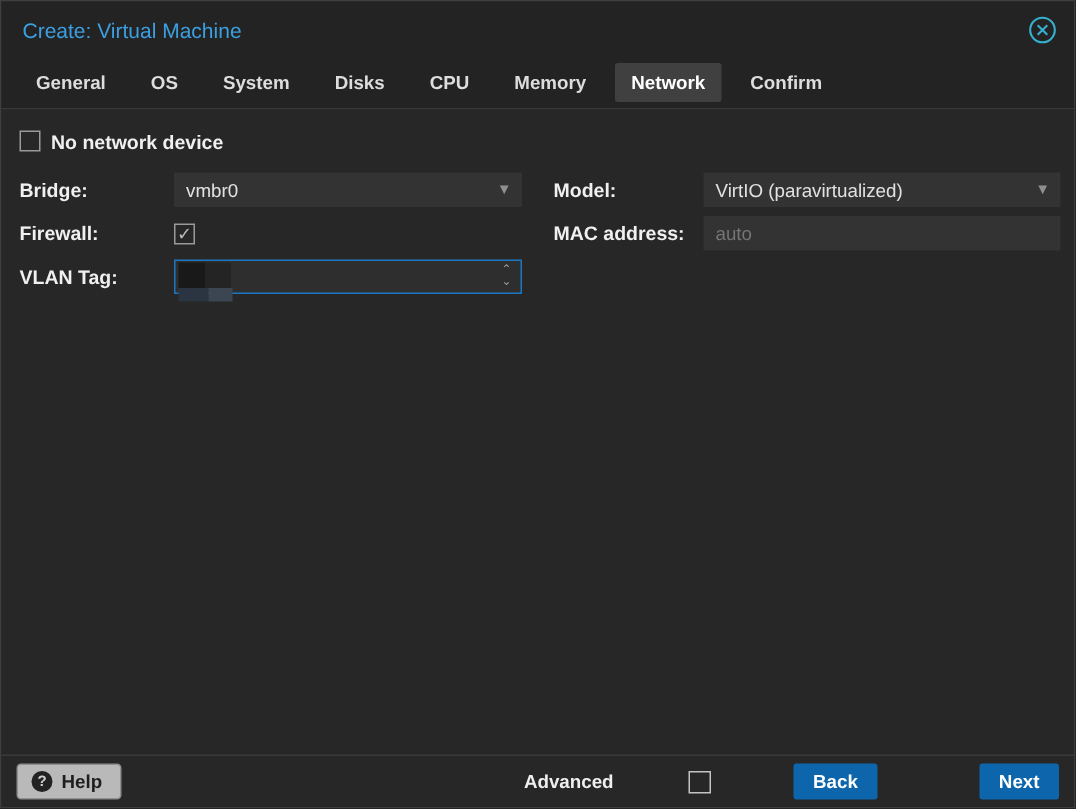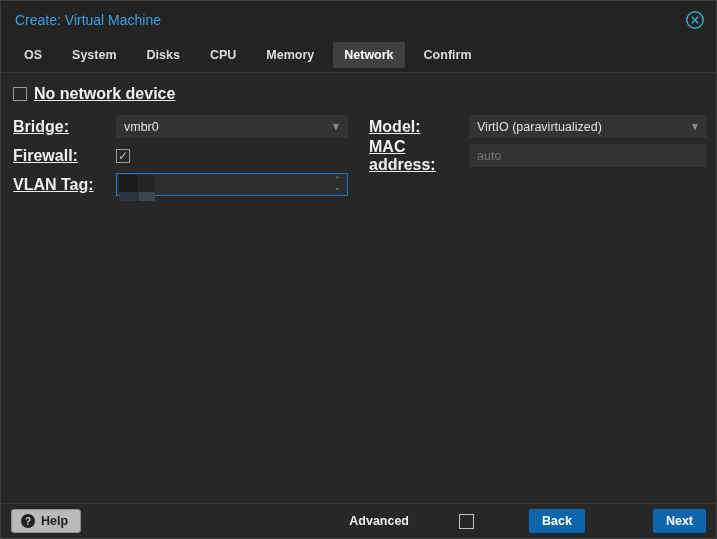--- a/index.html
+++ b/index.html
@@ -54,21 +54,21 @@
   .checkbox {
     width: 14px; height: 14px;
     border: 1px solid #9a9a9a; background: transparent;
     display: inline-flex; align-items: center; justify-content: center;
     color: #b9b9b9; font-size: 12px; line-height: 1;
     cursor: pointer; flex: 0 0 auto;
   }
   .checkbox.checked::after { content: "✓"; }
   .check-row .lbl { margin-left: 7px; }
 
-  .lbl { color: #f0f0f0; font-size: 16px; font-weight: 600; text-decoration: underline; }
+  .lbl { color: #f0f0f0; font-size: 13px; font-weight: 600; }
 
   .form-grid { display: flex; }
   .col-left  { width: 356px; flex: 0 0 auto; }
   .col-right { flex: 1 1 auto; }
 
   .frow { display: flex; align-items: center; height: 23px; margin-bottom: 6px; }
   .col-left  .flabel { margin-left: 12px; width: 103px; flex: 0 0 auto; }
   .col-right .flabel { margin-left: 12px; width: 100px; flex: 0 0 auto; }
 
   .field {
@@ -160,20 +160,21 @@
     <span class="close-btn">
       <svg width="20" height="20" viewBox="0 0 20 20">
         <circle cx="10" cy="10" r="8.2" fill="none" stroke="#35b0cf" stroke-width="1.4"></circle>
         <line x1="6.8" y1="6.8" x2="13.2" y2="13.2" stroke="#35b0cf" stroke-width="1.4"></line>
         <line x1="13.2" y1="6.8" x2="6.8" y2="13.2" stroke="#35b0cf" stroke-width="1.4"></line>
       </svg>
     </span>
   </div>
 
   <div class="tabbar">
+    <span class="tab">General</span>
     <span class="tab">OS</span>
     <span class="tab">System</span>
     <span class="tab">Disks</span>
     <span class="tab">CPU</span>
     <span class="tab">Memory</span>
     <span class="tab active">Network</span>
     <span class="tab">Confirm</span>
   </div>
 
   <div class="content">

